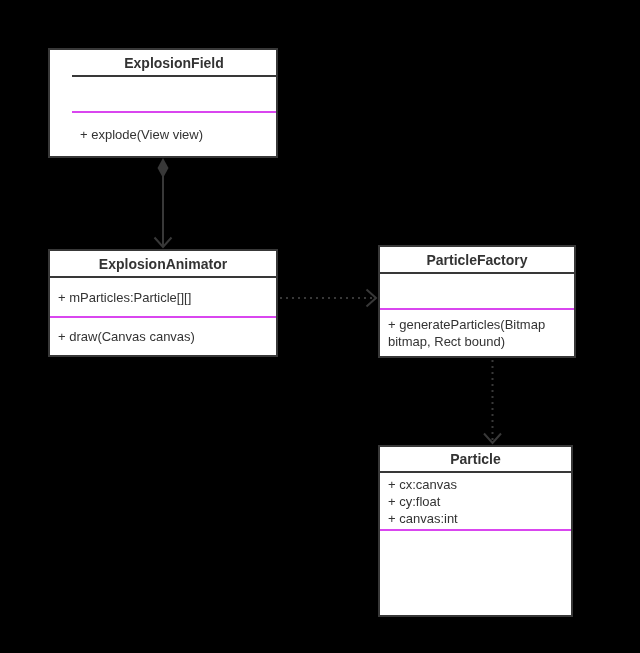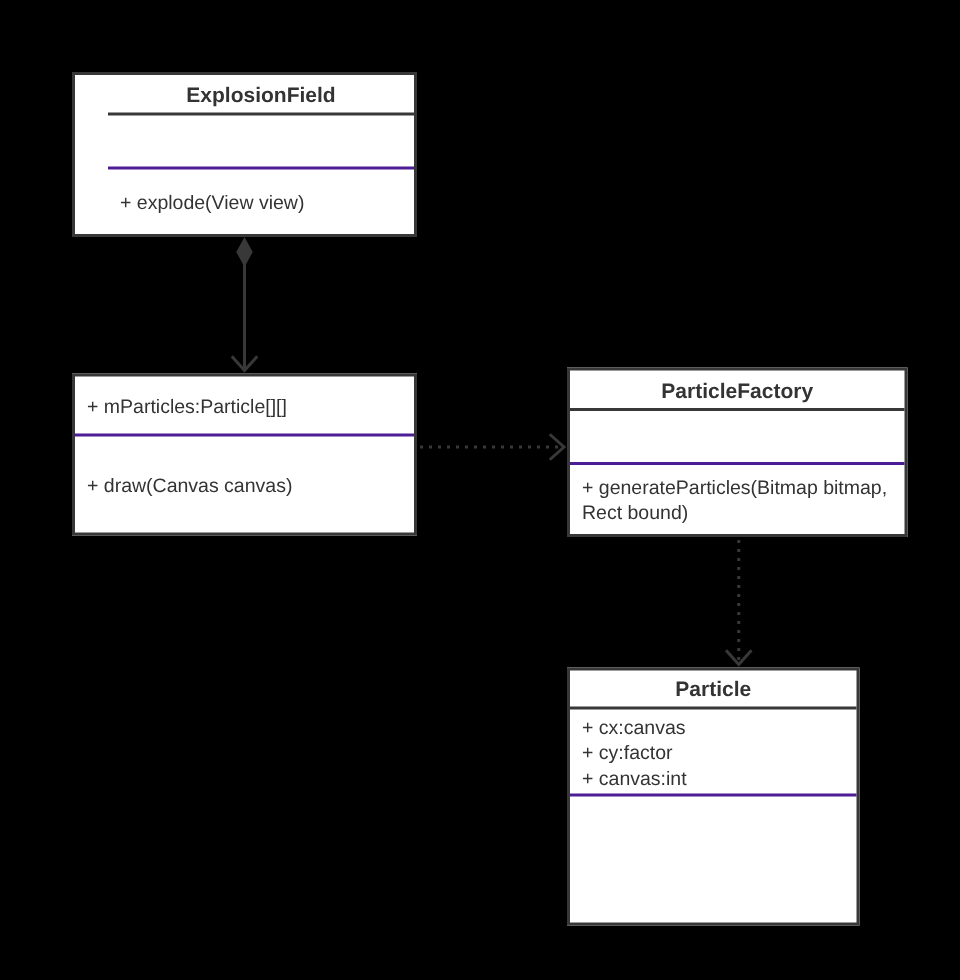--- a/index.html
+++ b/index.html
@@ -36,36 +36,36 @@
     text-align: center;
   }
   .uml-section {
     box-sizing: border-box;
     flex: 0 0 auto;
     display: flex;
     align-items: center;
     padding: 0 2px 0 8px;
     font-size: 13px;
   }
-  .uml-attrs { border-bottom: 2px solid #4c1d95; }
+  .uml-attrs { border-bottom: 2px solid #d946ef; }
   .uml-methods { flex: 1 1 auto; }
   .uml-lines { width: 100%; }
   .uml-line { line-height: 17px; word-wrap: break-word; }
   .pad-right-lg { }
 
   
   #cls-explosion-field    { left: 48px;  top: 48px;  width: 230px; height: 110px; padding-left: 22px; }
   #cls-explosion-field    .uml-title { height: 27px; }
   #cls-explosion-field    .uml-attrs { height: 36px; }
 
   #cls-explosion-animator { left: 48px;  top: 249px; width: 230px; height: 108px; }
   #cls-explosion-animator .uml-title { height: 27px; }
   #cls-explosion-animator .uml-attrs { height: 40px; }
 
-  #cls-particle-factory   { left: 378px; top: 245px; width: 227px; height: 113px; justify-content: center; }
+  #cls-particle-factory   { left: 378px; top: 245px; width: 198px; height: 113px; justify-content: center; }
   #cls-particle-factory   .uml-title { height: 27px; }
   #cls-particle-factory   .uml-attrs { height: 36px; }
 
   #cls-particle           { left: 378px; top: 445px; width: 195px; height: 172px; }
   #cls-particle           .uml-title { height: 26px; }
   #cls-particle           .uml-attrs { height: 58px; }
 </style>
 </head>
 <body>
 
@@ -96,20 +96,21 @@
       <div class="uml-lines"></div>
     </div>
     <div class="uml-section uml-methods">
       <div class="uml-lines">
         <div class="uml-line">+ explode(View view)</div>
       </div>
     </div>
   </div>
 
   <div class="uml-class" id="cls-explosion-animator">
+    <div class="uml-title">ExplosionAnimator</div>
     <div class="uml-section uml-attrs">
       <div class="uml-lines">
         <div class="uml-line">+ mParticles:Particle[][]</div>
       </div>
     </div>
     <div class="uml-section uml-methods">
       <div class="uml-lines">
         <div class="uml-line">+ draw(Canvas canvas)</div>
       </div>
     </div>
@@ -125,19 +126,19 @@
         <div class="uml-line">+ generateParticles(Bitmap bitmap, Rect bound)</div>
       </div>
     </div>
   </div>
 
   <div class="uml-class" id="cls-particle">
     <div class="uml-title">Particle</div>
     <div class="uml-section uml-attrs">
       <div class="uml-lines">
         <div class="uml-line">+ cx:canvas</div>
-        <div class="uml-line">+ cy:factor</div>
+        <div class="uml-line">+ cy:float</div>
         <div class="uml-line">+ canvas:int</div>
       </div>
     </div>
   </div>
 
 </div>
 
 </body></html>

